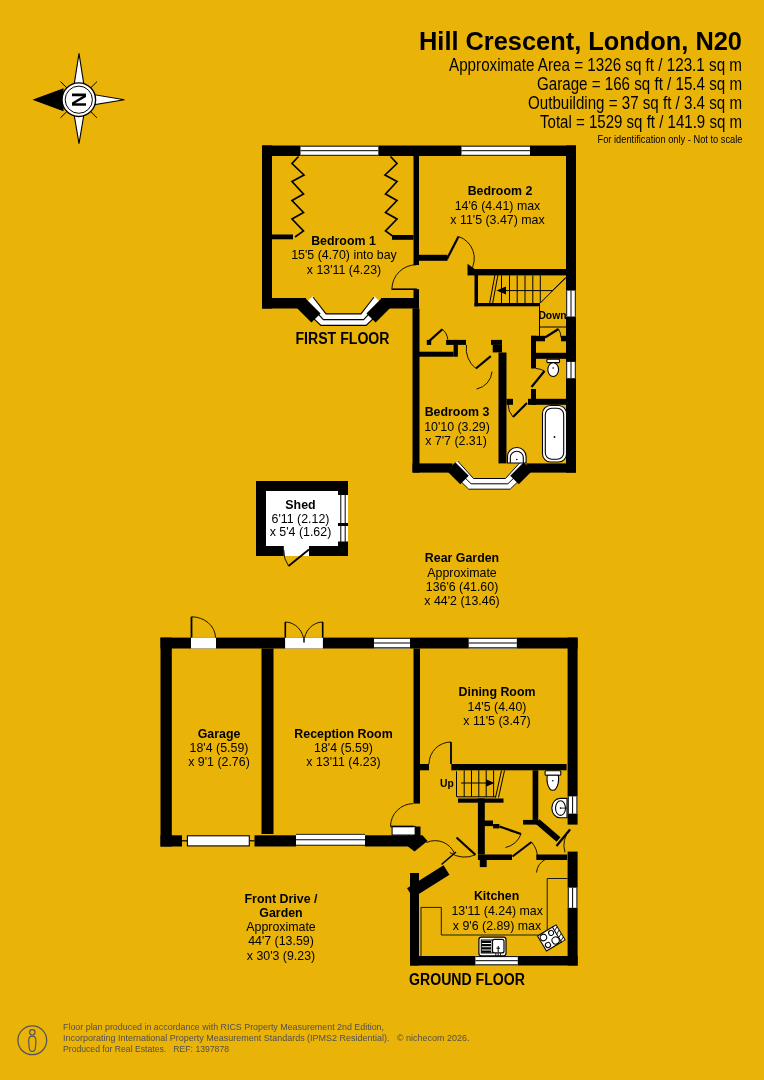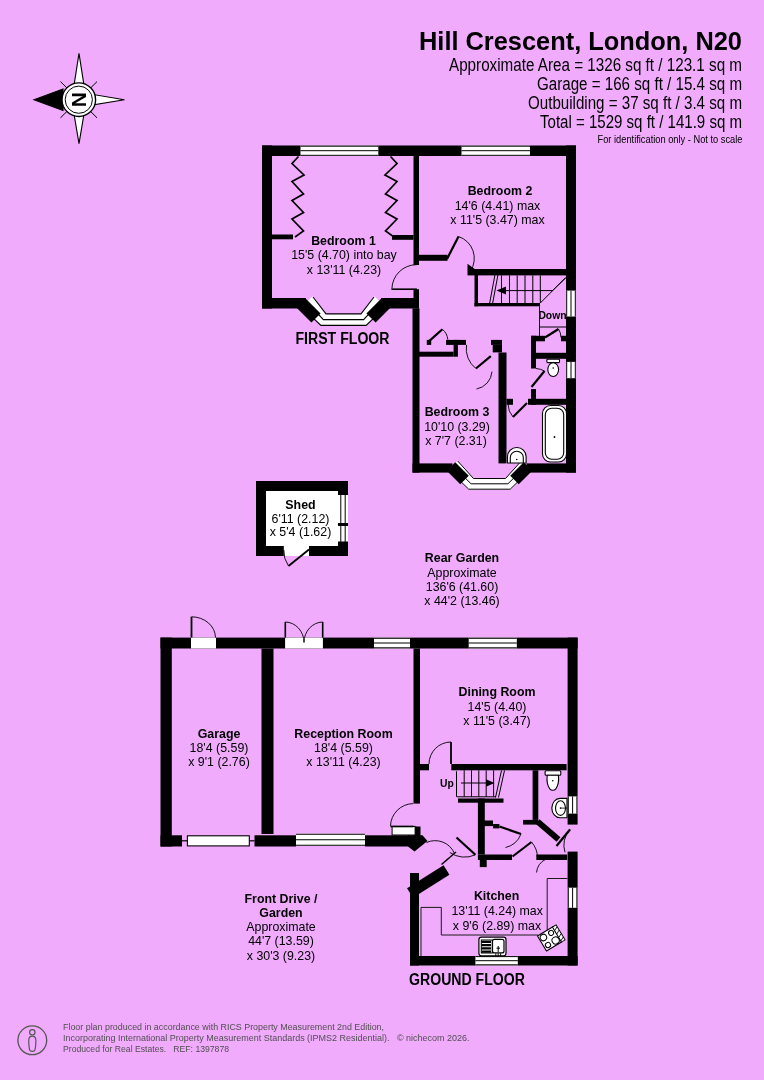--- a/index.html
+++ b/index.html
@@ -1,16 +1,16 @@
 <!DOCTYPE html>
 <html><head>
 <meta charset="utf-8">
 <style>
   html,body{margin:0;padding:0;background:#ffffff;}
-  #page{position:relative;width:764px;height:1080px;background:#f0abfc;overflow:hidden;
+  #page{position:relative;width:764px;height:1080px;background:#eab308;overflow:hidden;
         font-family:"Liberation Sans", sans-serif;}
   svg{position:absolute;left:0;top:0;}
   text{font-family:"Liberation Sans", sans-serif;fill:#000;}
   .rb{font-weight:bold;font-size:13.6px;}
   .rn{font-size:13.6px;}
   .fl{font-weight:bold;font-size:15.6px;}
   .sm{font-weight:bold;font-size:11.4px;}
   .hdr1{font-weight:bold;font-size:26.5px;}
   .hdr2{font-size:17.5px;}
   .hdr3{font-size:10.2px;}

